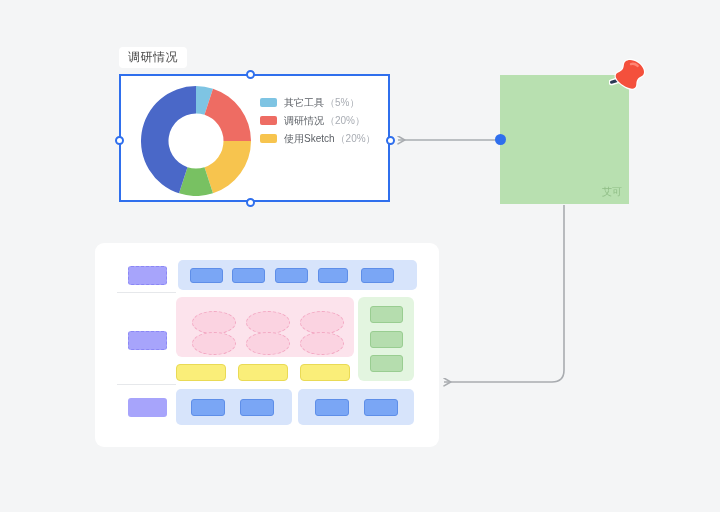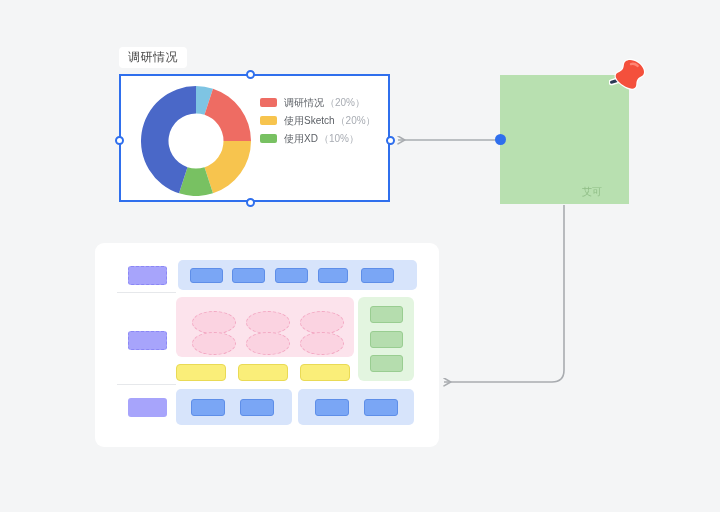--- a/index.html
+++ b/index.html
@@ -110,21 +110,21 @@
   .sticky {
     position: absolute;
     left: 500px;
     top: 75px;
     width: 129px;
     height: 129px;
     background: #b8e0b0;
   }
   .sticky-author {
     position: absolute;
-    right: 27px;
+    right: 7px;
     bottom: 7px;
     font-size: 10px;
     color: #8fbd86;
     line-height: 1;
   }
   .pin {
     position: absolute;
     left: 609px;
     top: 57px;
     width: 40px;
@@ -244,38 +244,38 @@
           <path d="M71.99593469062211,2.691891603766557 A55,55 0 0 1 110,55 L82.5,55 A27.5,27.5 0 0 0 63.497967345311054,28.84594580188328 Z" fill="#ee6c63"></path>
           <path d="M110,55 A55,55 0 0 1 71.99593469062211,107.30810839623345 L63.497967345311054,81.15405419811673 A27.5,27.5 0 0 0 82.5,55 Z" fill="#f7c44e"></path>
           <path d="M71.99593469062211,107.30810839623345 A55,55 0 0 1 38.00406530937789,107.30810839623345 L46.502032654688946,81.15405419811673 A27.5,27.5 0 0 0 63.497967345311054,81.15405419811673 Z" fill="#78c162"></path>
           <path d="M38.00406530937789,107.30810839623345 A55,55 0 0 1 54.99999999999999,0 L54.99999999999999,27.5 A27.5,27.5 0 0 0 46.502032654688946,81.15405419811673 Z" fill="#4a68c8"></path>
         </g>
     </svg>
   </div>
 
   <div class="legend">
 
+    <div class="legend-row">
+      <span class="legend-swatch" style="background:#7ec4e3"></span>
+      <span class="legend-text">其它工具</span>
+      <span class="legend-pct">（5%）</span>
+    </div>
 
     <div class="legend-row">
       <span class="legend-swatch" style="background:#ee6c63"></span>
       <span class="legend-text">调研情况</span>
       <span class="legend-pct">（20%）</span>
     </div>
 
     <div class="legend-row">
       <span class="legend-swatch" style="background:#f7c44e"></span>
       <span class="legend-text">使用Sketch</span>
       <span class="legend-pct">（20%）</span>
     </div>
 
-    <div class="legend-row">
-      <span class="legend-swatch" style="background:#78c162"></span>
-      <span class="legend-text">使用XD</span>
-      <span class="legend-pct">（10%）</span>
-    </div>
 
 
   </div>
 
   <div class="handle top"></div>
   <div class="handle bottom"></div>
   <div class="handle left"></div>
   <div class="handle right"></div>
 
   <svg class="connectors" width="720" height="512">

